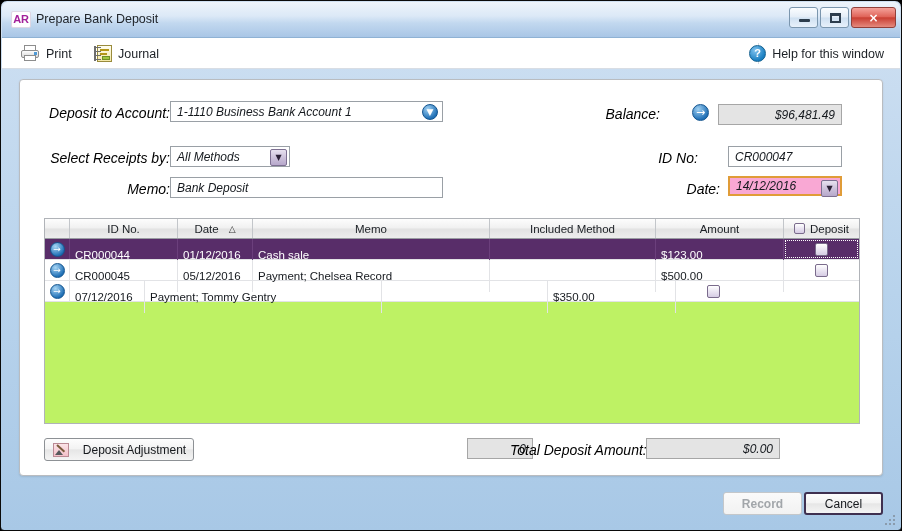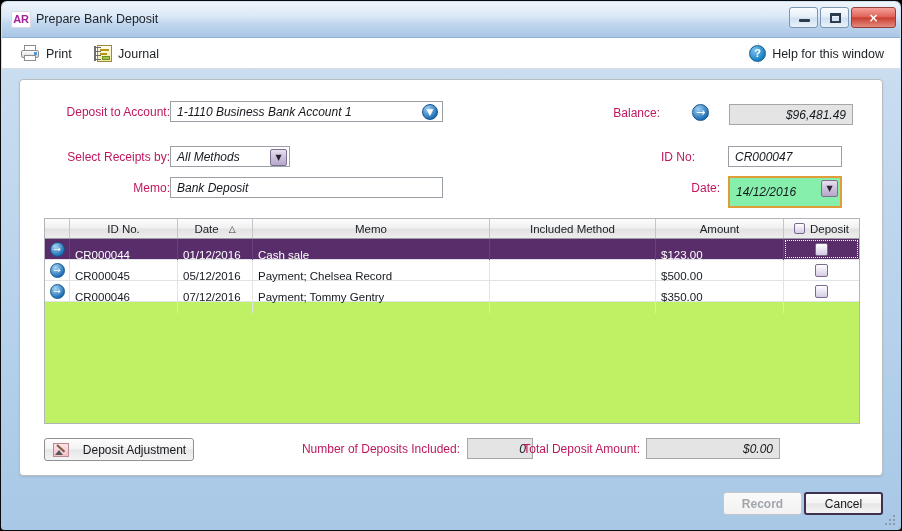--- a/index.html
+++ b/index.html
@@ -143,35 +143,35 @@
   .panel {
     position: absolute; left: 18px; top: 78px; width: 864px; height: 397px;
     background: #ffffff;
     border: 1px solid #b9bcc0;
     border-radius: 4px;
     box-shadow: 0 1px 2px rgba(0,0,0,.10);
   }
 
   
   .lbl {
-    position: absolute; font-size: 12px; color: #be185d;
-    white-space: nowrap; text-align: right;
+    position: absolute; font-size: 14px; color: #000000;
+    white-space: nowrap; text-align: right; font-style: italic;
   }
   .fld {
     position: absolute;
     background: #ffffff;
     border: 1px solid #9aa0a6;
     font-size: 12px; color: #15191e;
     padding: 0 6px;
     display: flex; align-items: center;
     height: 21px;
     font-style: italic;
   }
   .fld.ro { background: #e4e4e4; border: 1px solid #a6a6a6; justify-content: flex-end; }
-  .fld.focusdate { border: 2px solid #e09c38; background: #86efac; height: 32px; }
+  .fld.focusdate { border: 2px solid #e09c38; background: #f9a8d4; height: 20px; }
 
   .zoomarrow {
     position: absolute; width: 17px; height: 17px; border-radius: 50%;
     background: radial-gradient(circle at 35% 28%, #9fd0f2, #1f6fb5 72%);
     border: 1px solid #14558f;
     color: #fff; font-size: 11px; line-height: 15px; text-align: center;
     font-family: "DejaVu Sans", sans-serif;
   }
   .combo-down {
     position: absolute; right: 4px; top: 2px;
@@ -364,21 +364,21 @@
       <span class="dd-btn">▼</span>
     </div>
 
     <div class="lbl" style="left:20px; top:101px; width:130px;">Memo:</div>
     <div class="fld" style="left:150px; top:97px; width:273px;">
       <span>Bank Deposit</span>
     </div>
 
     <div class="lbl" style="left:555px; top:26px; width:85px;">Balance:</div>
     <div class="zoomarrow" style="left:672px; top:24px;">→</div>
-    <div class="fld ro" style="left:698px; top:24px; width:124px;margin-left:11px;">
+    <div class="fld ro" style="left:698px; top:24px; width:124px;">
       <span>$96,481.49</span>
     </div>
 
     <div class="lbl" style="left:598px; top:70px; width:120px;text-align:center;">ID No:</div>
     <div class="fld" style="left:708px; top:66px; width:114px;">
       <span>CR000047</span>
     </div>
 
     <div class="lbl" style="left:580px; top:101px; width:120px;">Date:</div>
     <div class="fld focusdate" style="left:708px; top:96px; width:114px;">
@@ -436,41 +436,39 @@
         <div class="gc c5">$500.00</div>
         <div class="gc c6 ctr dep">
           <span class="chk"></span>
         </div>
       </div>
 
       <div class="grow">
         <div class="gc c0 ctr">
           <span class="rowarrow">→</span>
         </div>
-        <div class="gc c1">CR000046</div>
         <div class="gc c2">07/12/2016</div>
         <div class="gc c3">Payment; Tommy Gentry</div>
         <div class="gc c4"></div>
         <div class="gc c5">$350.00</div>
         <div class="gc c6 ctr dep">
           <span class="chk"></span>
         </div>
       </div>
     </div>
 
     <div class="btn" style="left:24px; top:358px; width:150px; justify-content:flex-start; padding-left:8px;">
       <span class="ic-adj">
         <span class="bg"></span>
           <span class="pen"></span>
           <span class="nib"></span>
       </span>
       <span style="flex:1; text-align:center;">Deposit Adjustment</span>
     </div>
 
-    <div class="lbl" style="left:260px; top:362px; width:180px;">Number of Deposits Included:</div>
     <div class="fld ro" style="left:447px; top:358px; width:66px;">
       <span>0</span>
     </div>
 
     <div class="lbl" style="left:490px; top:362px; width:130px;">Total Deposit Amount:</div>
     <div class="fld ro" style="left:626px; top:358px; width:134px;">
       <span>$0.00</span>
     </div>
   </div>
 

